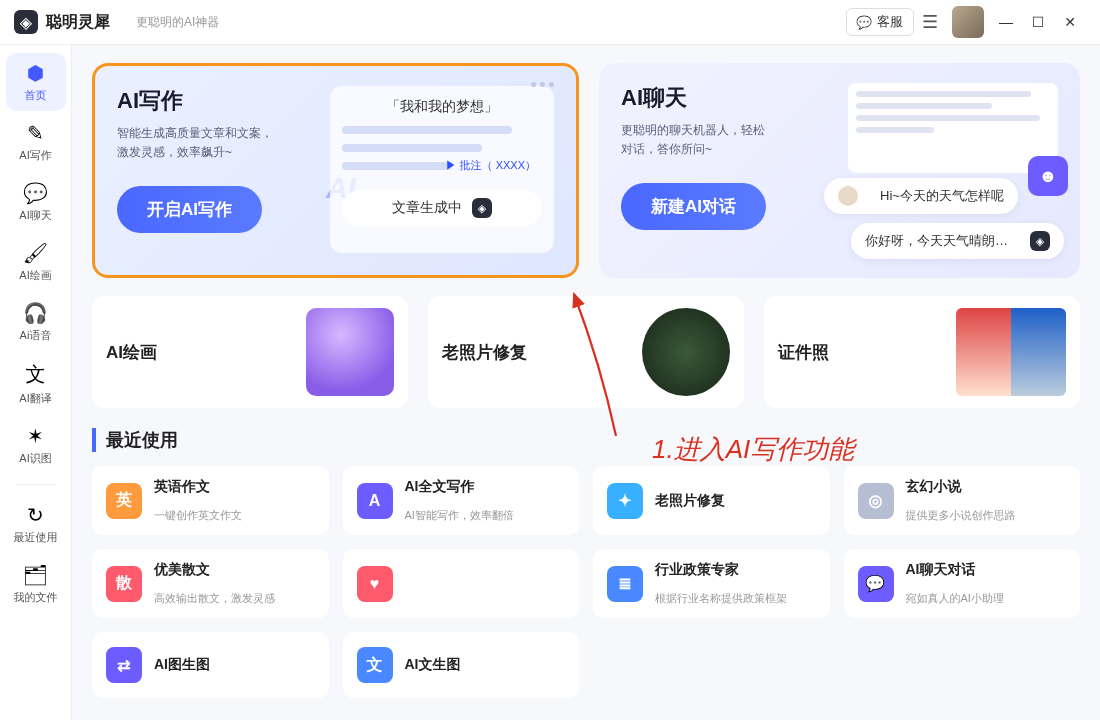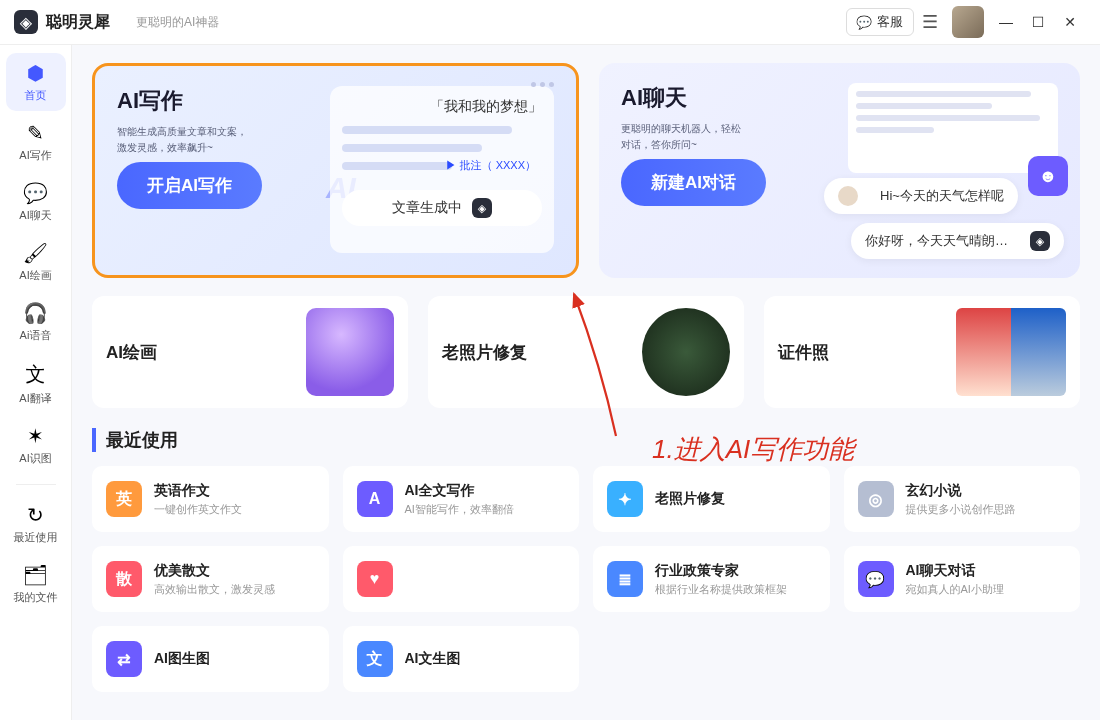--- a/index.html
+++ b/index.html
@@ -28,24 +28,24 @@
     .sidebar .nav.active .l { color: #4458ff; }
     .sidebar hr { width: 40px; border: none; border-top: 1px solid #eee; margin: 8px 0; }
 
     
     .content { flex: 1; padding: 18px 20px; overflow: hidden; background: #f7f8fc; }
     .hero-row { display: flex; gap: 20px; margin-bottom: 18px; }
     .hero { flex: 1; border-radius: 16px; padding: 20px 22px 22px; position: relative; display: flex; min-height: 215px; }
     .hero.write { background: linear-gradient(135deg,#eaf0ff,#dfe7ff); border: 3px solid #f7941d; }
     .hero.chat  { background: linear-gradient(135deg,#f0f2ff,#e6e9ff); }
     .hero h2 { font-size: 22px; font-weight: 800; color: #1a1a2e; margin-bottom: 8px; }
-    .hero .desc { font-size: 10px; color: #5a607a; line-height: 1.6; margin-bottom: 6px; white-space: pre-line; }
+    .hero .desc { font-size: 12px; color: #5a607a; line-height: 1.6; margin-bottom: 24px; white-space: pre-line; }
     .hero .cta { background: linear-gradient(90deg,#4a67ff,#5a7bff); color: #fff; border: none; border-radius: 999px; padding: 12px 30px; font-size: 17px; font-weight: 600; cursor: pointer; }
     .hero .preview { flex: 1; margin-left: 12px; background: rgba(255,255,255,0.75); border-radius: 12px; padding: 12px; position: relative; }
-    .hero.write .preview .title { text-align: right; font-size: 14px; color: #333; }
+    .hero.write .preview .title { text-align: center; font-size: 14px; color: #333; }
     .hero.write .preview .line { height: 8px; background: #d5dcf5; border-radius: 4px; margin-top: 10px; }
     .hero.write .preview .note { font-size: 11px; color: #2b4bff; position: absolute; right: 18px; top: 72px; }
     .hero.write .preview .dots { display:flex; gap:4px; position:absolute; top:-4px; right:0; } .hero.write .preview .dots span{width:5px;height:5px;border-radius:50%;background:#c0c7e6;display:block;}
     .hero.write .preview .gen { display:flex; align-items:center; justify-content:center; gap:10px; background: #fff; border-radius: 999px; padding: 8px 20px; margin-top: 20px; font-size: 14px; color: #333; }
     .hero.write .ai-badge { position:absolute; left:48%; top:50%; font-size:30px; font-style:italic; font-weight:800; color:#6d7eff; opacity:.5; }
     .hero.chat .preview { background: transparent; }
     .hero.chat .preview .win { position:absolute; top:0; right:0; width:210px; height:90px; background:#fff; border-radius:8px; padding:8px; }
     .hero.chat .preview .win .ln{height:6px;background:#e0e3f2;border-radius:3px;margin-bottom:6px;}
     .hero.chat .bubble { background:#fff; border-radius:999px; padding:8px 14px; font-size:13px; color:#333; display:flex; align-items:center; gap:22px; box-shadow: 0 2px 8px rgba(0,0,0,.06); white-space:nowrap; }
     .hero.chat .bubble.q{ position:absolute; top:95px; left:-10px; }
@@ -65,21 +65,21 @@
     .feat .img.id   { display:flex; gap:0; width:110px;} .feat .img.id span{flex:1;display:block;height:100%;}
     .feat .img.id span:first-child{ background:linear-gradient(180deg,#d44,#ffe0d0); border-radius:6px 0 0 6px;}
     .feat .img.id span:last-child { background:linear-gradient(180deg,#1e60c8,#bcd); border-radius:0 6px 6px 0;}
 
     
     .section-title { font-size: 18px; font-weight: 800; color: #222; border-left: 4px solid #4a67ff; padding-left: 10px; margin-bottom: 14px; }
     .recent-grid { display: grid; grid-template-columns: repeat(4, 1fr); gap: 14px; }
     .ritem { background: #fff; border-radius: 10px; padding: 12px 14px; display:flex; align-items:center; gap:12px; min-height: 66px; }
     .ritem .ic { width: 36px; height: 36px; border-radius: 8px; display:flex; align-items:center; justify-content:center; color:#fff; font-size:16px; font-weight:700; flex-shrink:0; }
     .ritem .tx .t { font-size: 14px; font-weight: 600; color: #222; }
-    .ritem .tx .s { font-size: 11px; color: #999; margin-top:2px; }
+    .ritem .tx .s { font-size: 11px; color: #999; margin-top:12px; }
 
     
     .ann-arrow { position: absolute; pointer-events: none; }
     .ann-text { position: absolute; font-size: 26px; font-style: italic; color: #d93020; font-weight: 500; pointer-events:none;margin-left:36px; }
   </style>
 </head>
 <body>
 
 <div class="titlebar">
   <span class="logo">◈</span>

